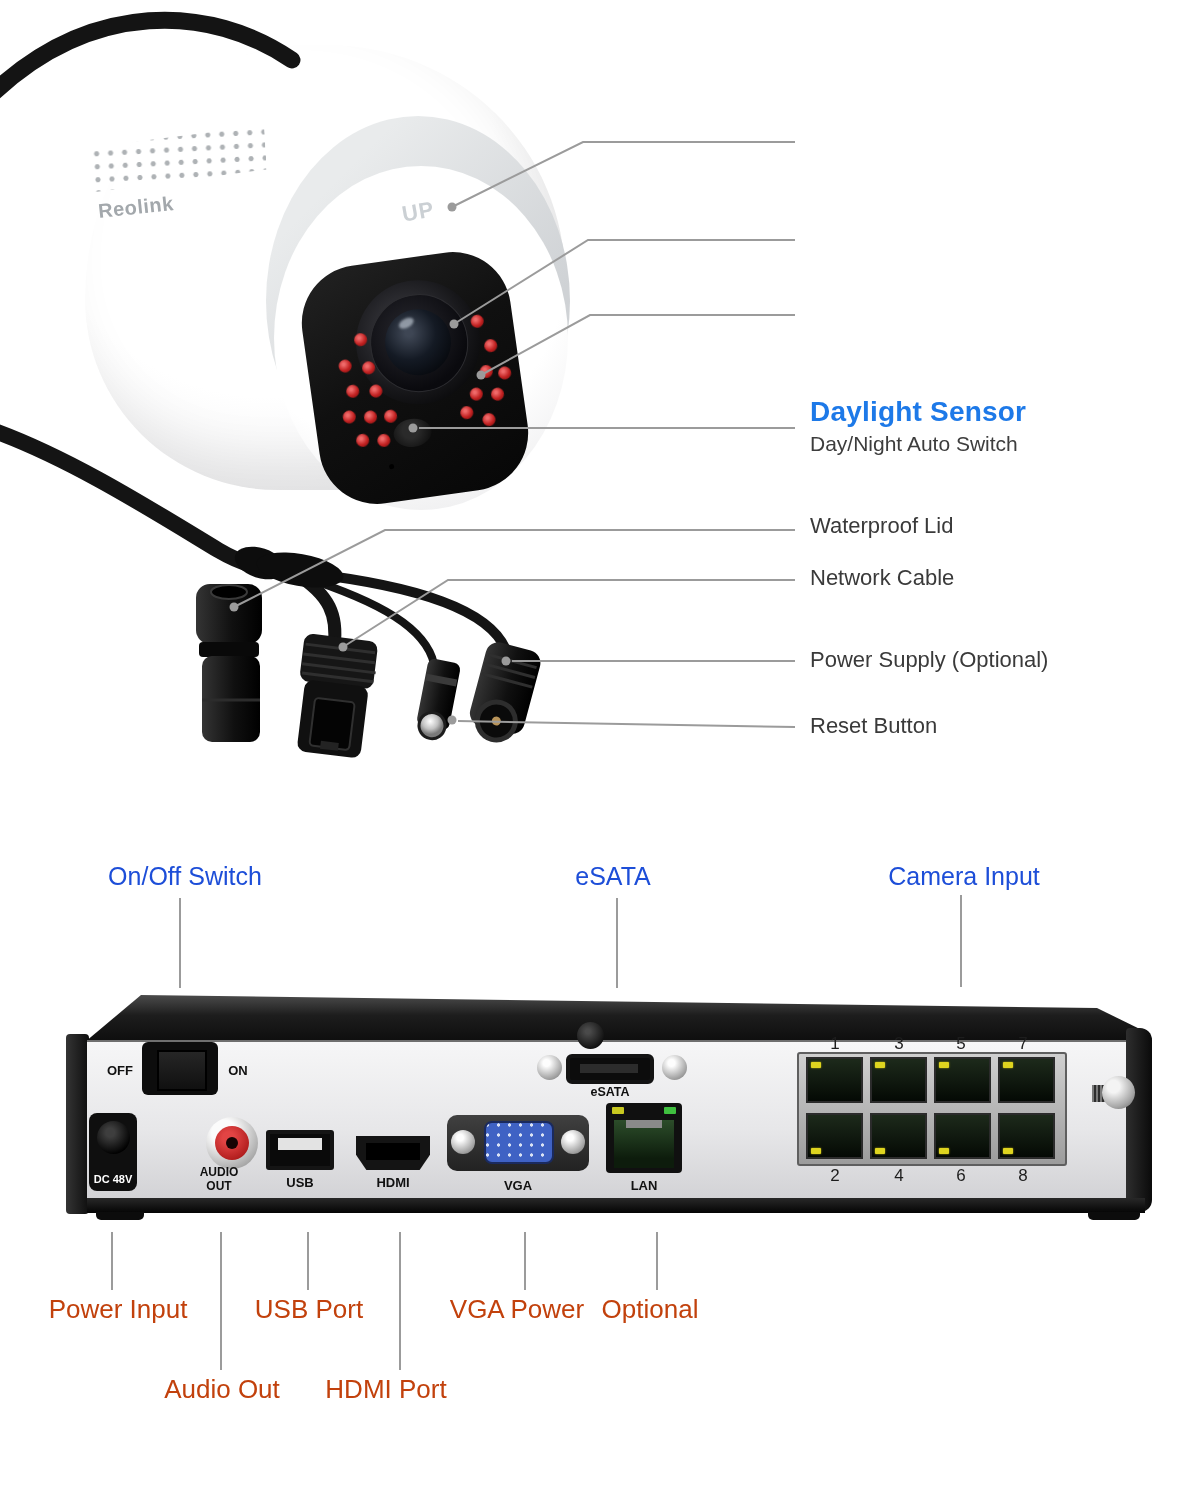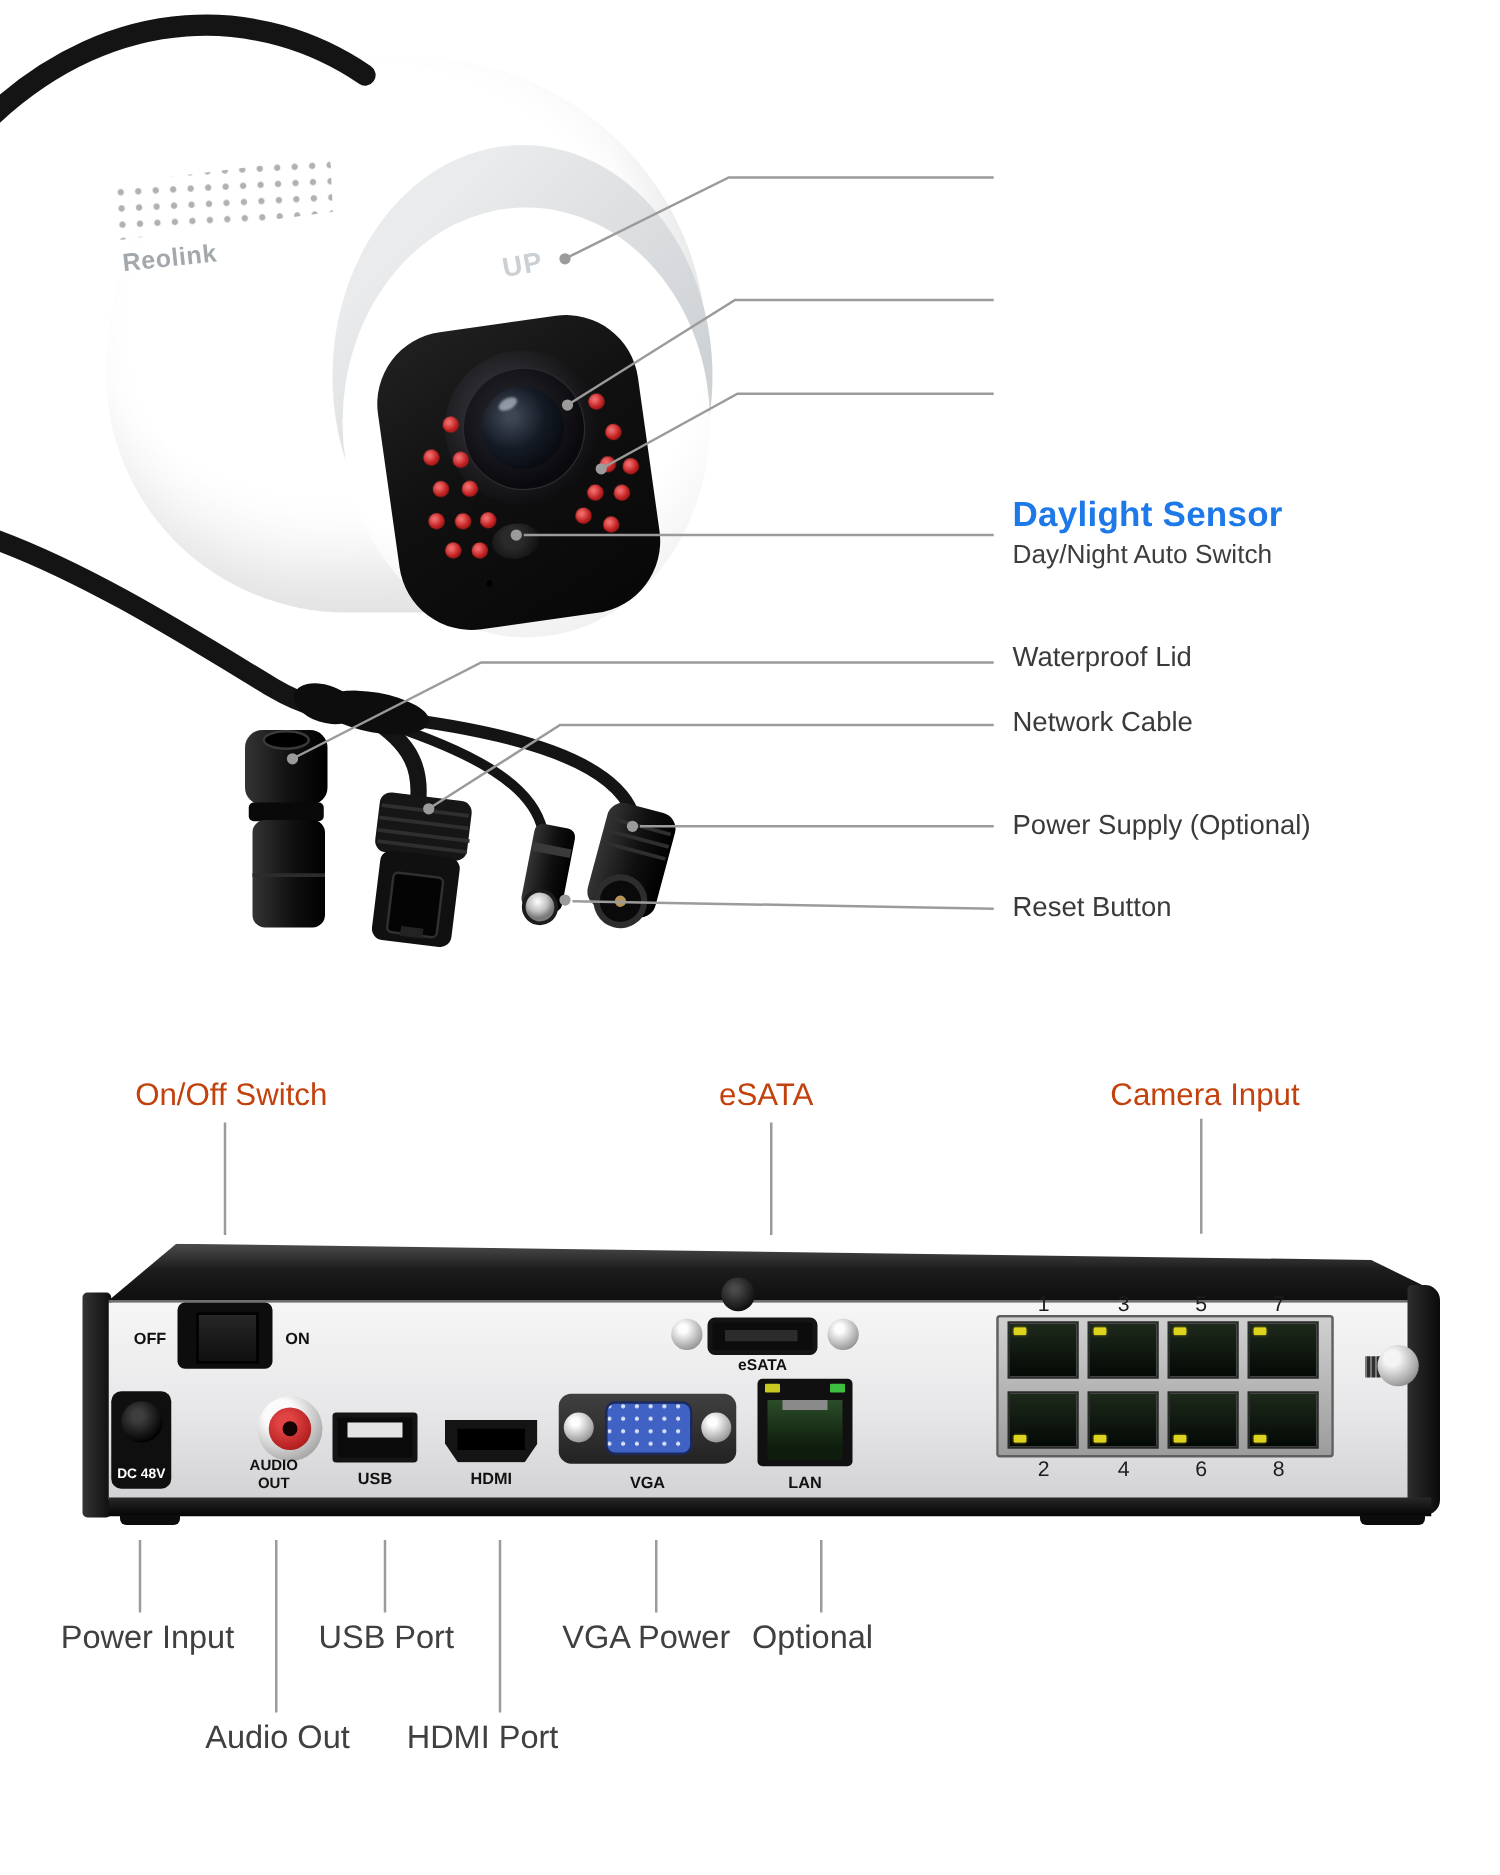--- a/index.html
+++ b/index.html
@@ -106,22 +106,22 @@
         border:2px solid #2b2b2b;box-sizing:border-box;}
   .led{width:10px;height:6px;background:#ded41f;border-radius:1px;box-shadow:0 0 2px #b8ae12;}
   .port-num{width:24px;text-align:center;font-size:17px;color:#1d1d1d;}
   .thumb-stem{left:1092px;top:1085px;width:13px;height:17px;
         background:repeating-linear-gradient(90deg,#7a7a7a 0 2px,#2e2e2e 2px 4px);}
   .thumb-head{left:1102px;top:1076px;width:33px;height:33px;border-radius:50%;
         background:radial-gradient(circle at 35% 32%,#f4f4f4 20%,#a8a8a8 65%,#5f5f5f 100%);}
 
   
   .line-v{width:2px;background:#9b9b9b;}
-  .nvr-label{font-size:25px;color:#c2410c;text-align:center;white-space:nowrap;}
-  .nvr-label-b{font-size:26px;color:#404040;text-align:center;white-space:nowrap;}
+  .nvr-label{font-size:25px;color:#1d4ed8;text-align:center;white-space:nowrap;}
+  .nvr-label-b{font-size:26px;color:#c2410c;text-align:center;white-space:nowrap;}
 </style>
 </head>
 <body>
 
 <div class="page">
 
   <div class="abs dome"></div>
   <div class="abs holes"></div>
   <div class="abs logo">Reolink</div>
   <div class="abs socket-ring"></div>

